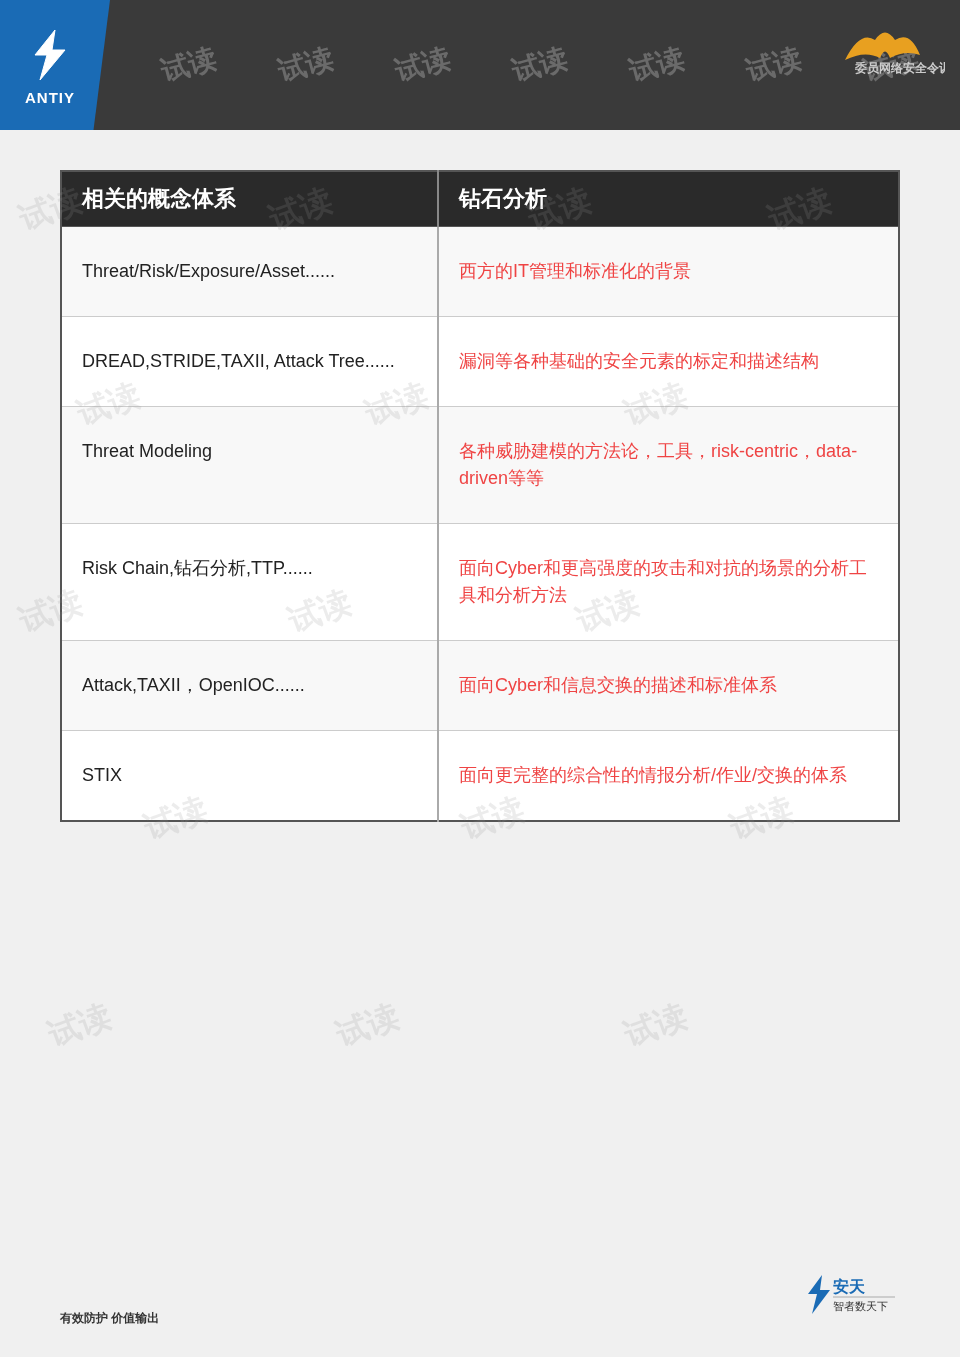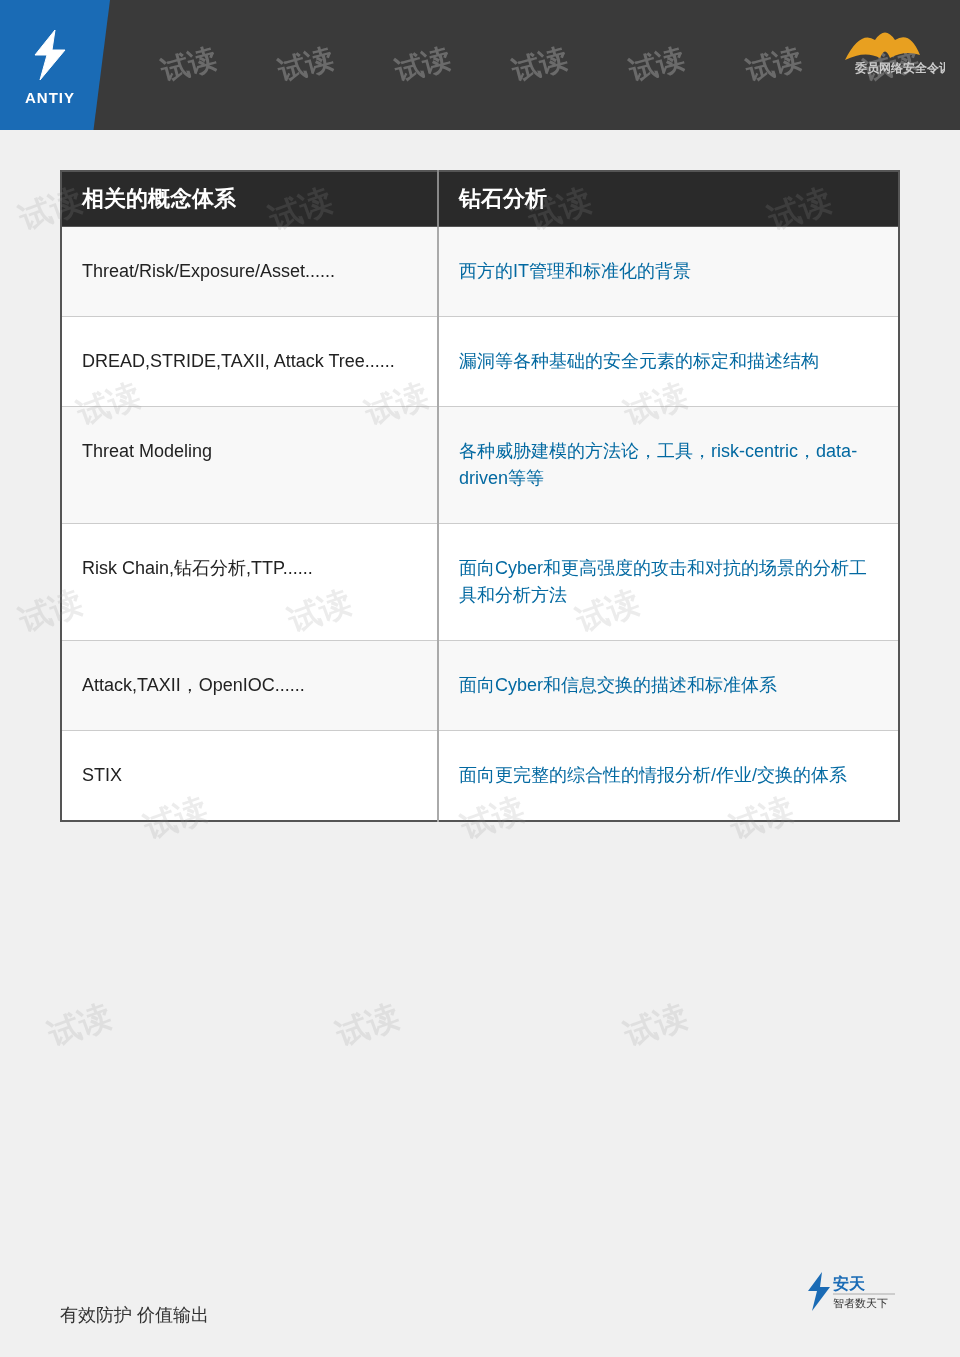--- a/index.html
+++ b/index.html
@@ -143,21 +143,21 @@
       line-height: 1.5;
     }
 
     .concept-table tbody tr td:first-child {
       border-right: 2px solid #aaa;
       color: #222;
       font-weight: 500;
     }
 
     .concept-table tbody tr td:last-child {
-      color: #0369a1;
+      color: #ef4444;
     }
 
     .concept-table tbody tr:nth-child(odd) {
       background: #f8f8f8;
     }
 
     .concept-table tbody tr:nth-child(even) {
       background: #ffffff;
     }
 
@@ -168,22 +168,22 @@
       left: 0;
       width: 100%;
       display: flex;
       align-items: center;
       justify-content: space-between;
       padding: 0 60px;
     }
 
     .footer-tagline {
       color: #333;
-      font-size: 18px;
-      font-weight: 400;
+      font-size: 12px;
+      font-weight: 700;
       margin-top: 48px;
     }
 
     .footer-logo {
       display: flex;
       align-items: center;
       gap: 8px;
       text-align: right;
     }
   </style>

